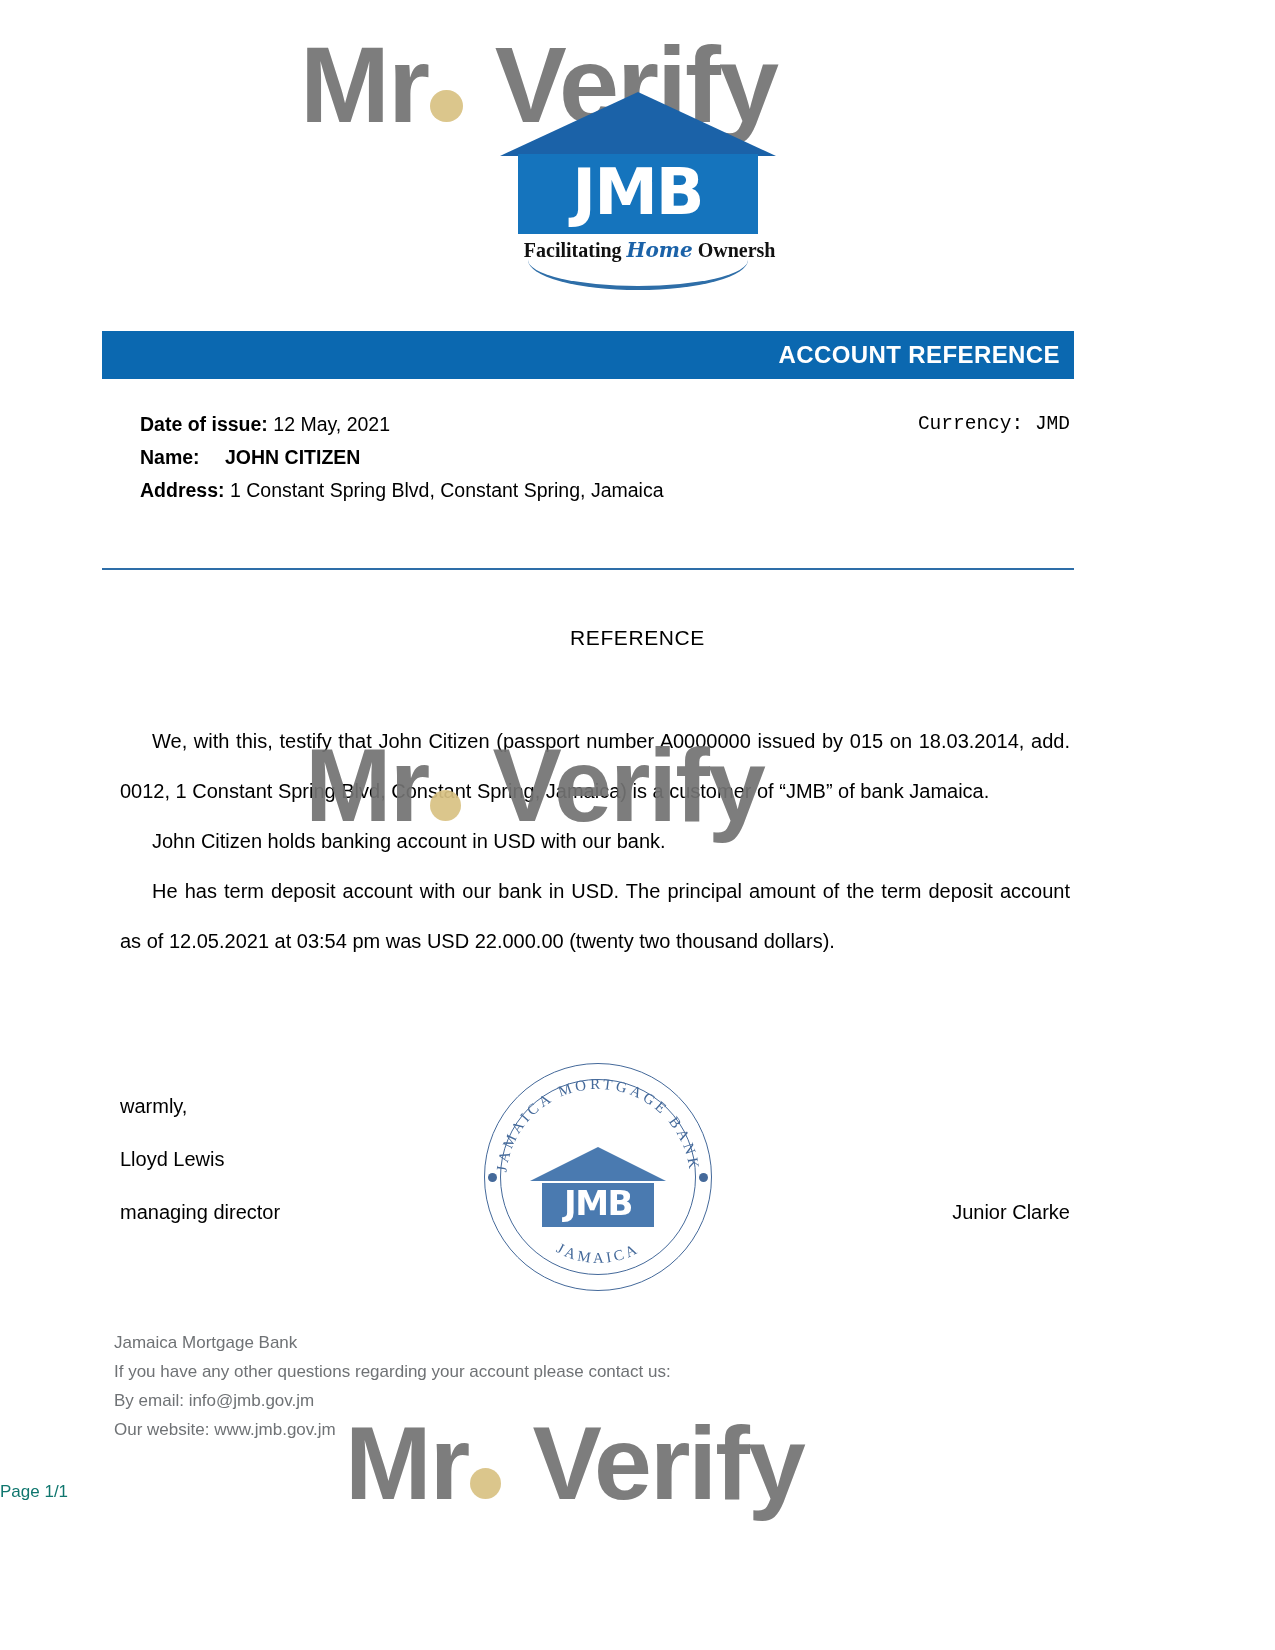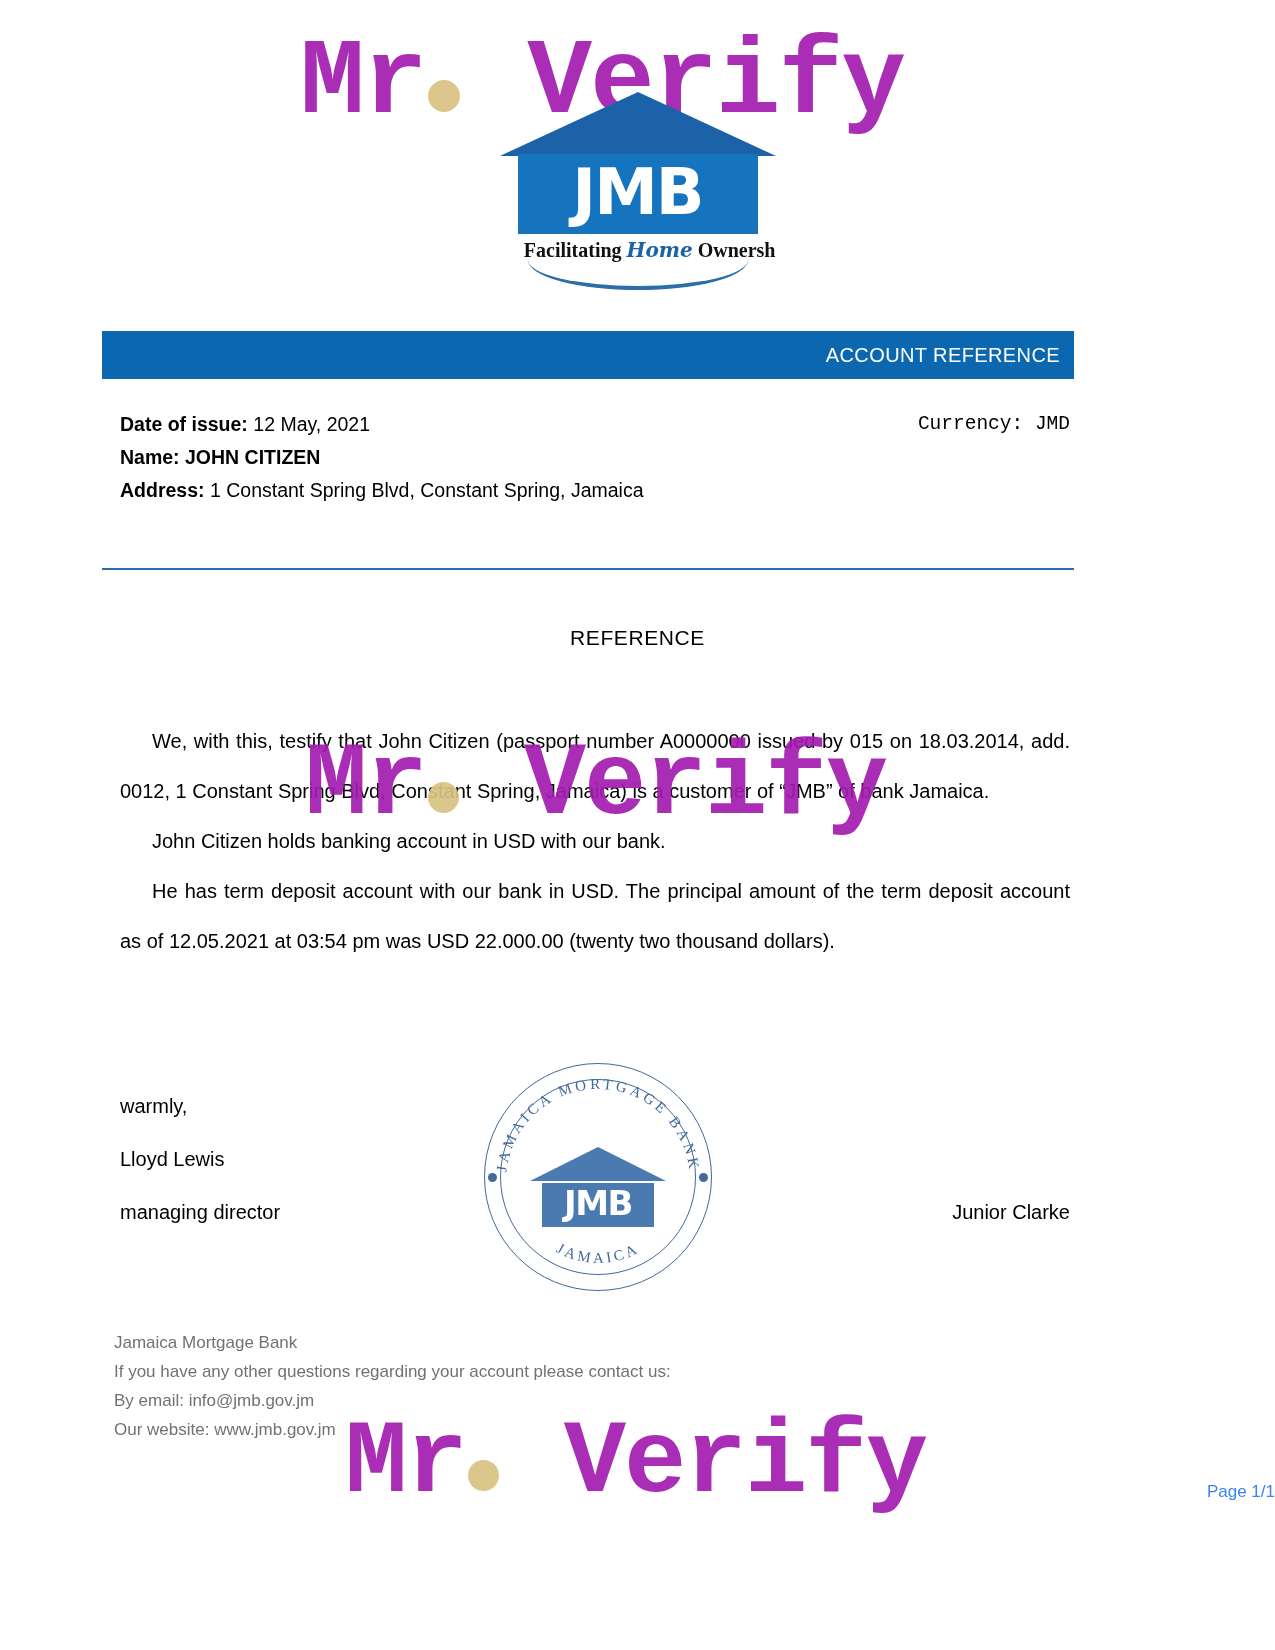--- a/index.html
+++ b/index.html
@@ -16,23 +16,23 @@
     width: 1275px;
     height: 1650px;
     background: #ffffff;
     overflow: hidden;
     margin: 0 auto;
   }
 
   
   .wm {
     position: absolute;
-    font-family: Liberation Mono, monospace;
-    font-weight: 700;
-    color: #a21caf;
+    font-family: Liberation Sans, sans-serif;
+    font-weight: 700;
+    color: #737373;
     opacity: .92;
     white-space: nowrap;
     letter-spacing: -2px;
     pointer-events: none;
     user-select: none;
   }
   .wm .dot {
     display: inline-block;
     width: .30em;
     height: .30em;
@@ -118,36 +118,36 @@
     width: 972px;
     height: 48px;
     background: #0b68b0;
   }
   .titlebar-text {
     position: absolute;
     right: 14px;
     top: 0;
     line-height: 48px;
     color: #ffffff;
-    font-size: 20px;
-    font-weight: 400;
+    font-size: 24px;
+    font-weight: 700;
     letter-spacing: .4px;
   }
 
   
   .meta {
     position: absolute;
     left: 120px;
     top: 408px;
     width: 950px;
     font-size: 19.5px;
     line-height: 33px;
   }
   .meta-row { position: relative; }
-  .meta b { font-weight: 700; }
+  .meta b { font-weight: 700; margin-left: 20px; }
   .meta .currency {
     position: absolute;
     right: 0;
     top: 0;
     font-weight: 400;
     font-family: Liberation Mono, monospace;
   }
 
   .hr {
     position: absolute;
@@ -284,23 +284,23 @@
     width: 900px;
     font-size: 17px;
     line-height: 29px;
     color: #6f7275;
   }
   .page-num {
     position: absolute;
     left: 0;
     top: 1482px;
     width: 1275px;
-    text-align: right;
+    text-align: left;
     font-size: 17px;
-    color: #3b82f6;
+    color: #0f766e;
   }
 </style>
 </head>
 <body>
 
 <div class="page">
 
   <div class="wm wm1"><span>Mr</span><span class="dot"></span><span> Verify</span></div>
 
   <div class="logo-wrap">

